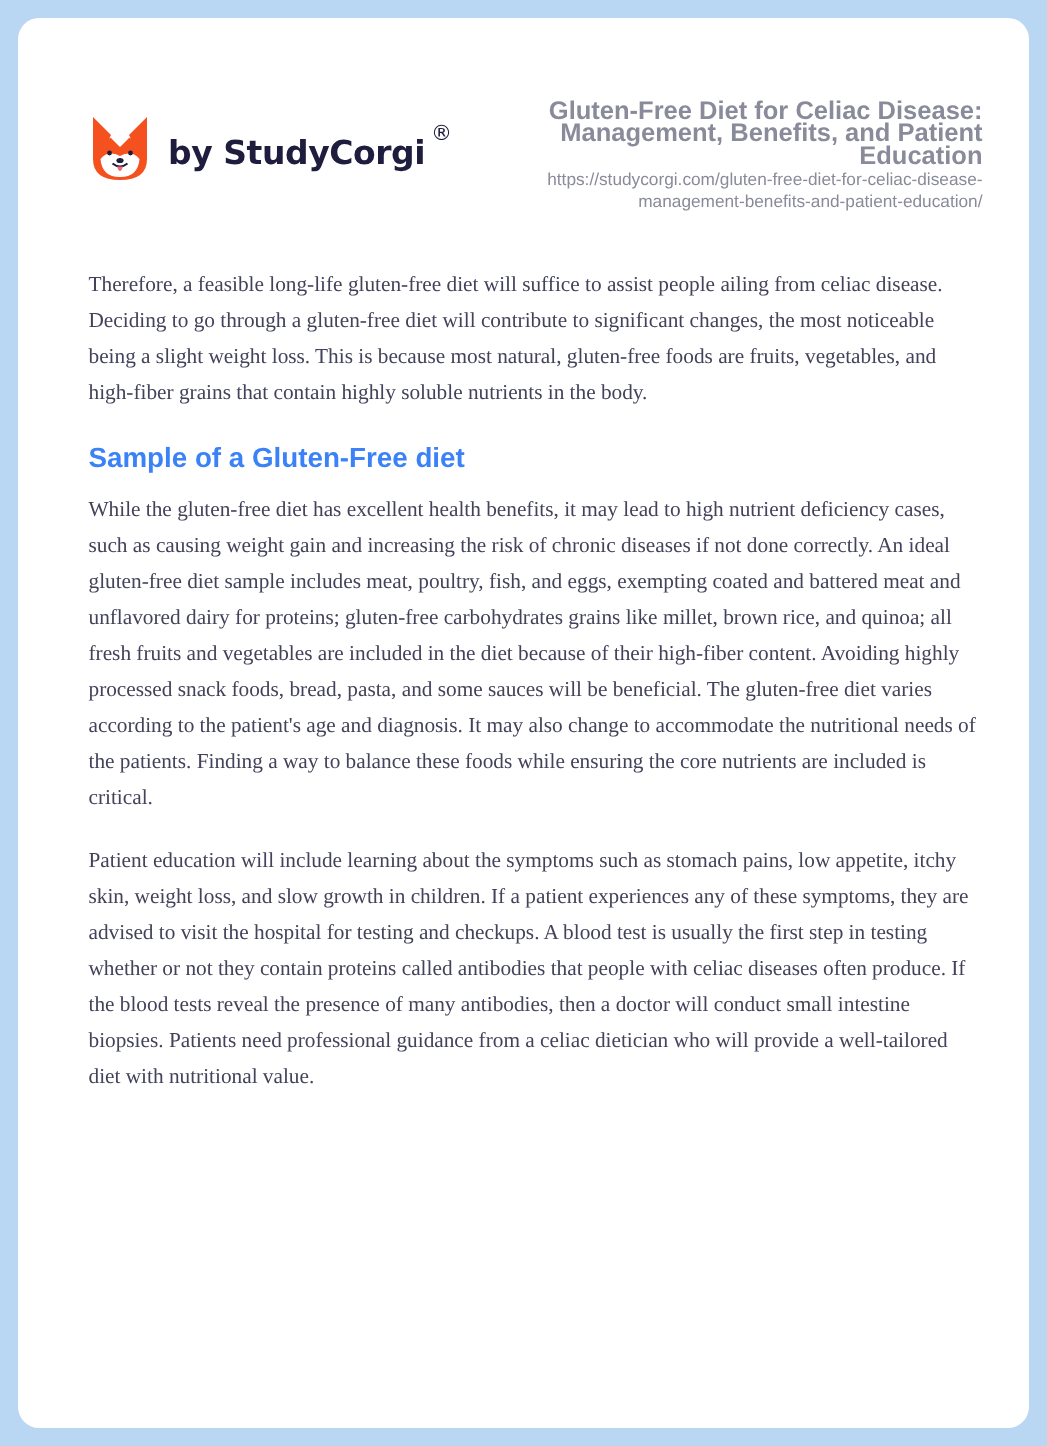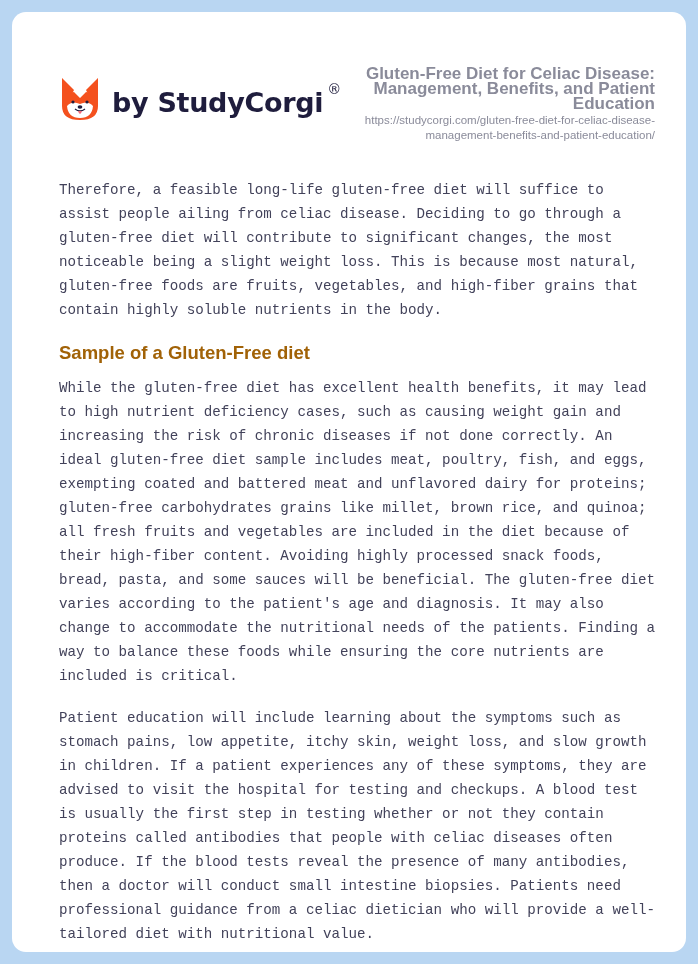--- a/index.html
+++ b/index.html
@@ -24,21 +24,21 @@
     .logo {
       position: absolute;
       left: 48px; top: 64px;
       display: flex; align-items: center;
     }
     .logo-icon { width: 40px; height: 46px; display: block; }
     .logo-text {
       margin-left: 12px;
       font-family: "DejaVu Sans", sans-serif;
       font-weight: bold;
-      font-size: 27px;
+      font-size: 22px;
       color: #1f1d3d;
       letter-spacing: -0.3px;
       position: relative;
       top: 3px;
     }
     .logo-reg {
       font-family: "DejaVu Sans", sans-serif;
       font-size: 14px;
       color: #1f1d3d;
       position: relative;
@@ -65,31 +65,31 @@
       line-height: 15px;
       color: #8a8b9a;
     }
     .content {
       position: absolute;
       left: 47px; top: 166px;
       width: 596px;
       color: #42425a;
     }
     .para {
-      font-family: Liberation Mono, monospace;
+      font-family: Liberation Serif, serif;
       font-size: 14.2px;
       line-height: 24px;
       margin-bottom: 18px;
     }
     .heading {
       font-family: "Liberation Sans", sans-serif;
       font-weight: bold;
       font-size: 18.5px;
       line-height: 26px;
-      color: #a16207;
+      color: #3b82f6;
       margin-top: 4px;
       margin-bottom: 10px;
     }
   </style>
 </head>
 <body>
 
 <div class="card">
   <div class="header">
     <div class="logo">

